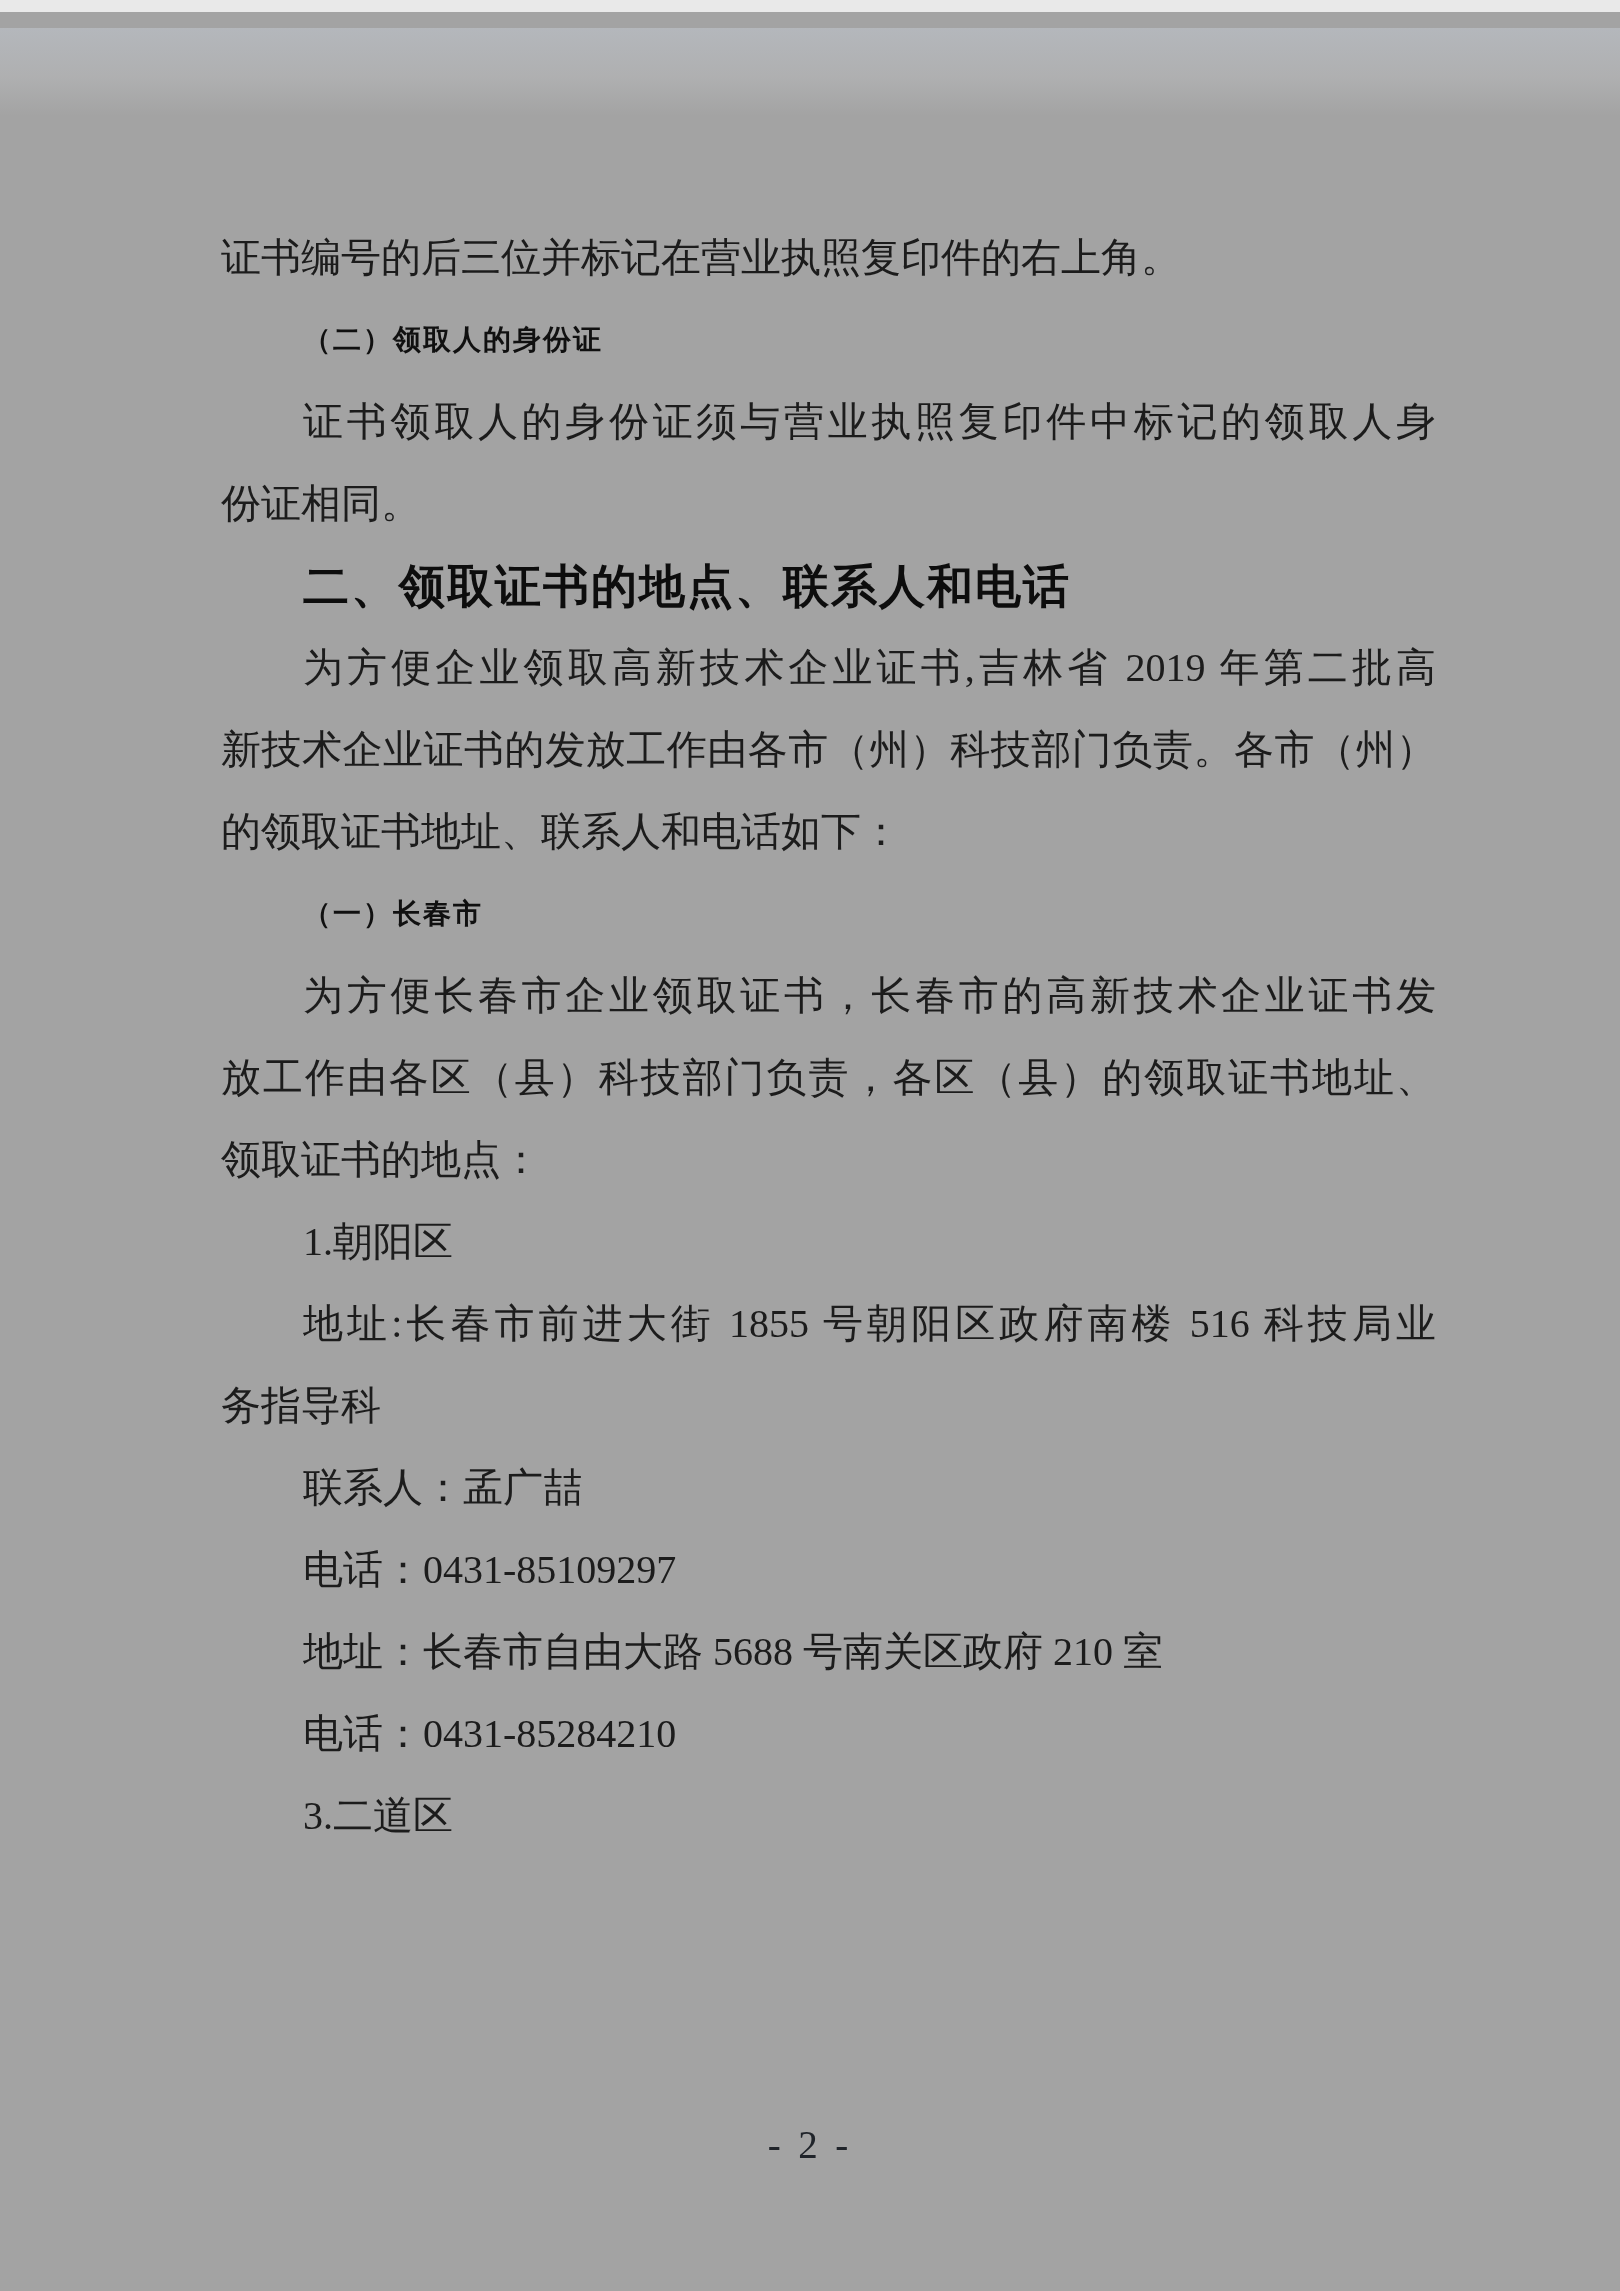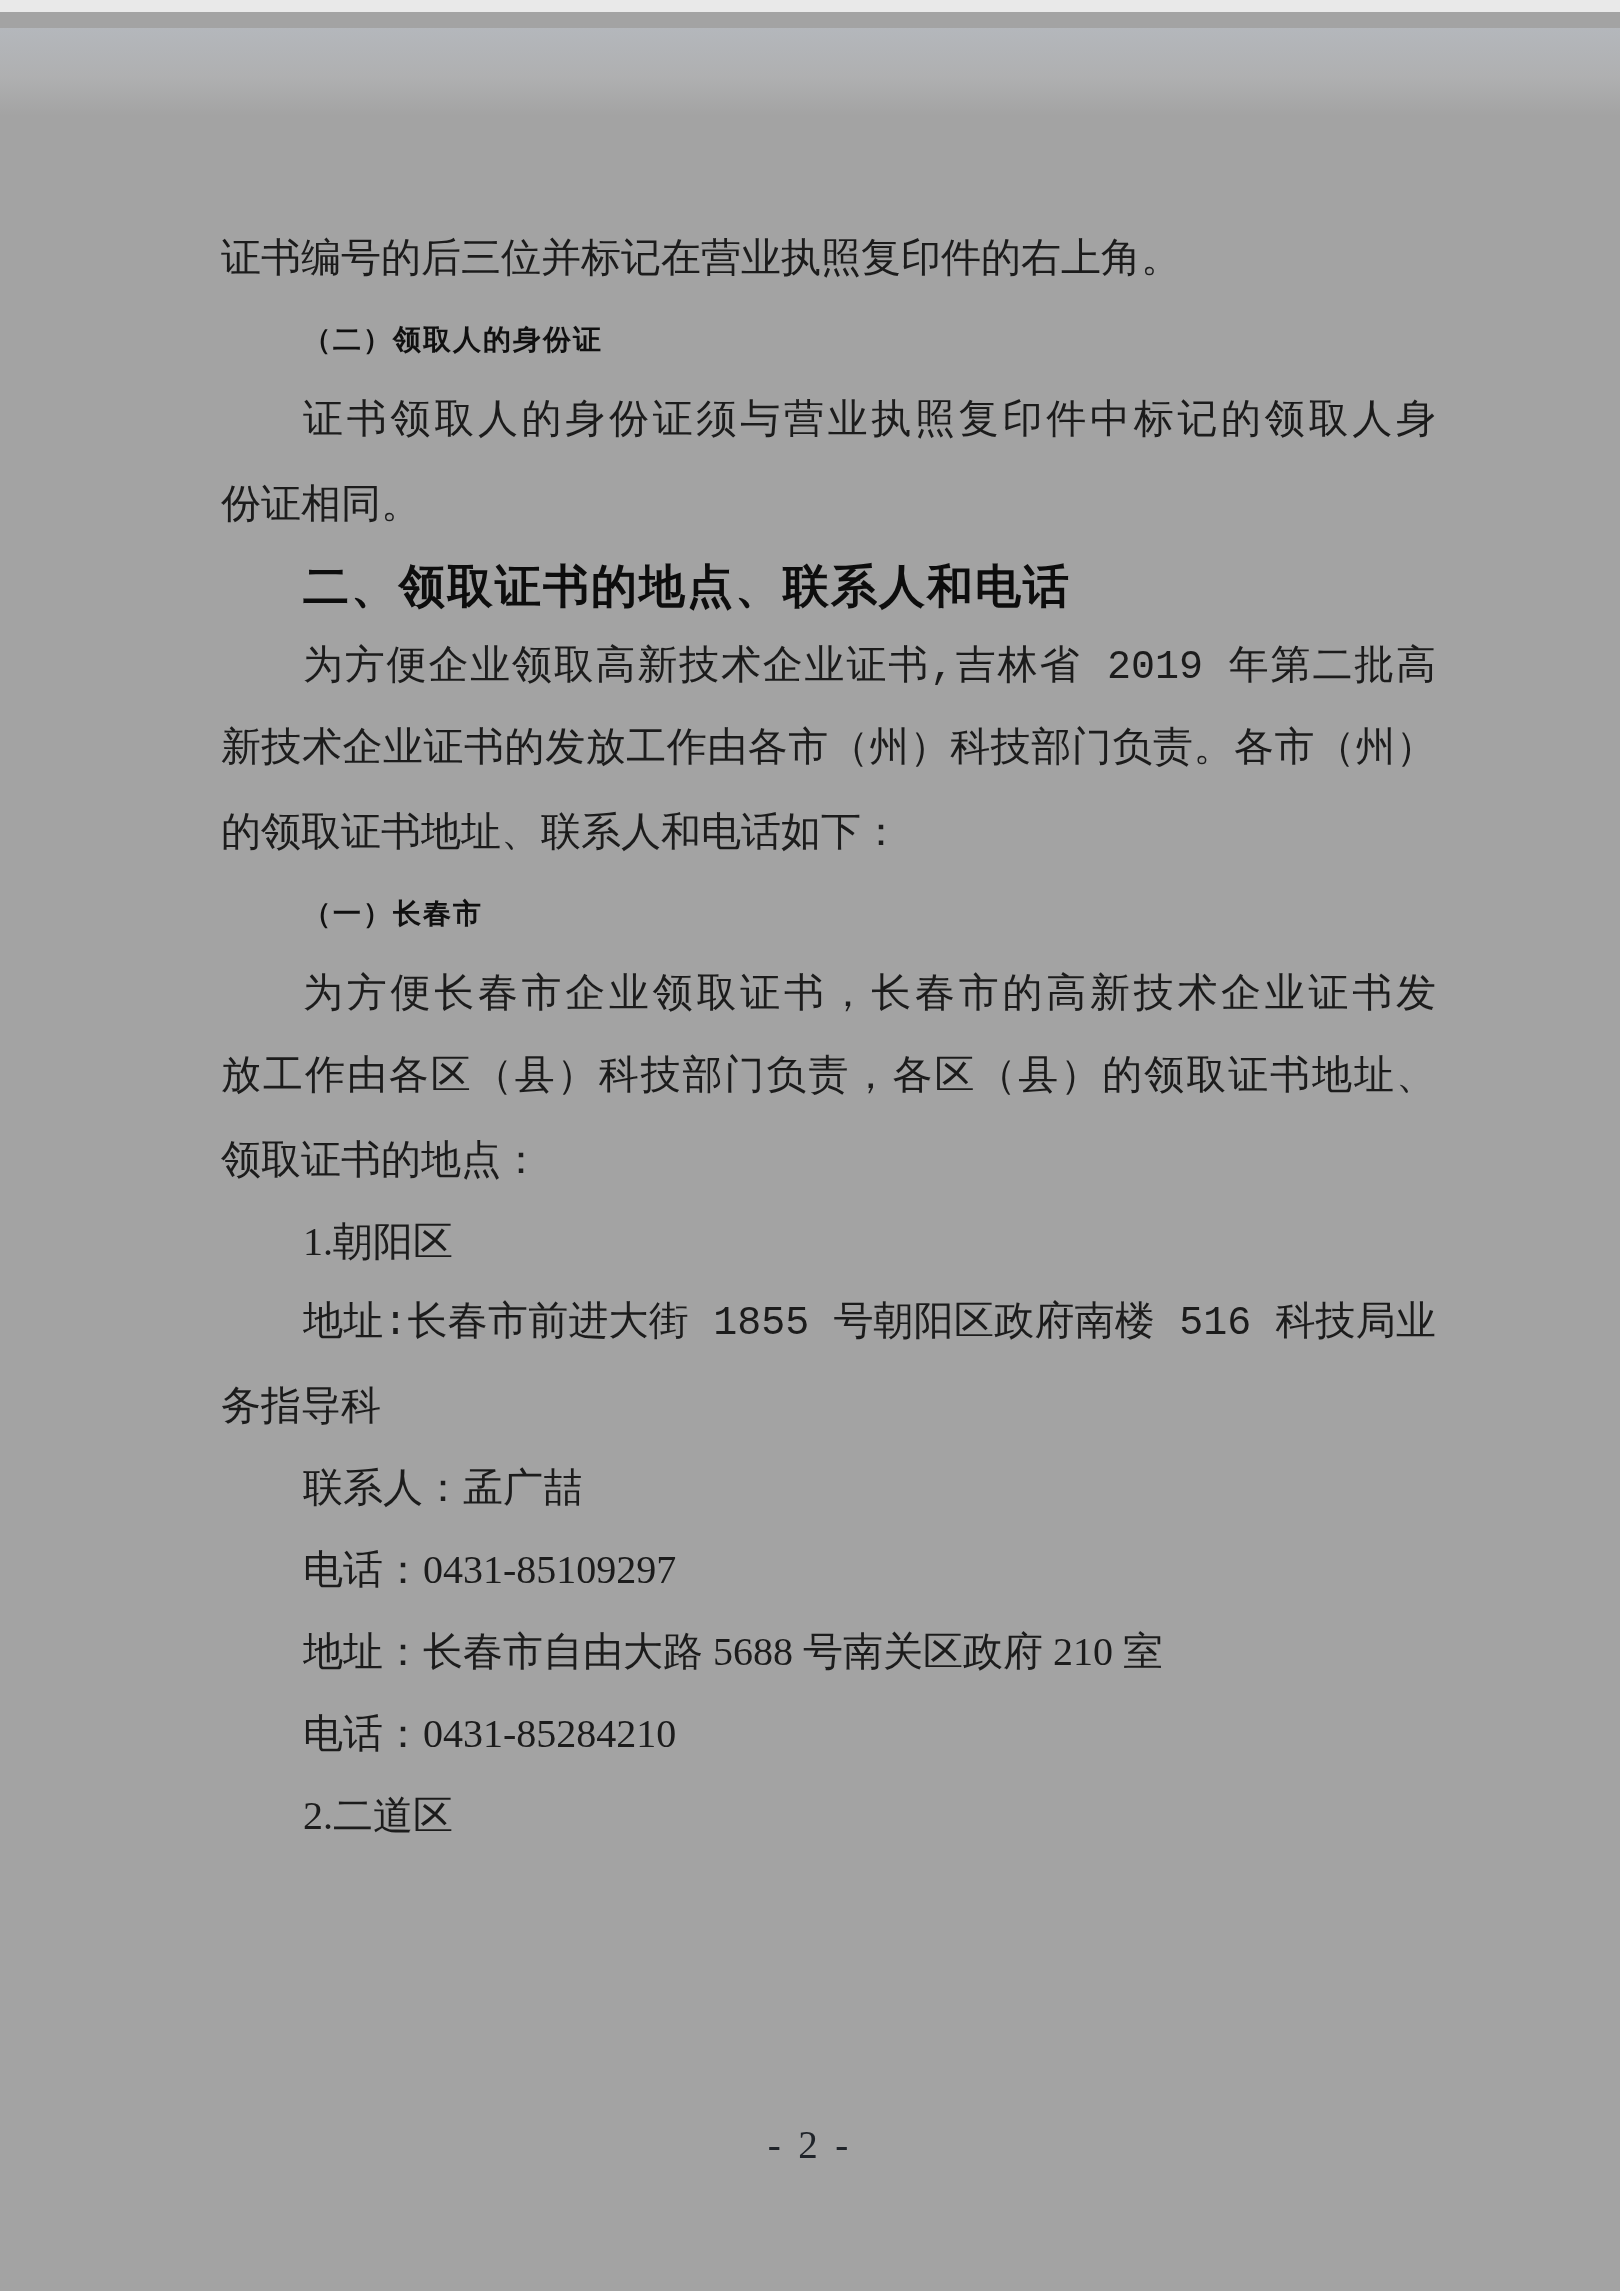--- a/index.html
+++ b/index.html
@@ -41,21 +41,20 @@
     white-space: pre;
     color: #1c1c1c;
   }
   .line.indent {
     padding-left: 82px;
   }
   .line.justify {
     white-space: normal;
     text-align: justify;
     text-align-last: justify;
-    font-family: Liberation Mono, monospace;
   }
   .line.kai-heading {
     font-weight: 700;
     font-size: 28px;
     color: #101010;
     letter-spacing: 2px;
   }
   .line.hei-heading {
     font-family: "Liberation Sans", sans-serif;
     font-weight: 700;
@@ -93,17 +92,17 @@
       <div class="line indent justify">为方便长春市企业领取证书，长春市的高新技术企业证书发</div>
       <div class="line justify">放工作由各区（县）科技部门负责，各区（县）的领取证书地址、</div>
       <div class="line">领取证书的地点：</div>
       <div class="line indent">1.朝阳区</div>
       <div class="line indent justify">地址:长春市前进大街 1855 号朝阳区政府南楼 516 科技局业</div>
       <div class="line">务指导科</div>
       <div class="line indent">联系人：孟广喆</div>
       <div class="line indent">电话：0431-85109297</div>
       <div class="line indent">地址：长春市自由大路 5688 号南关区政府 210 室</div>
       <div class="line indent">电话：0431-85284210</div>
-      <div class="line indent">2.二道区</div>
+      <div class="line indent">3.二道区</div>
     </div>
   <div class="footer">- 2 -</div>
 </div>
 
 
 </body></html>

